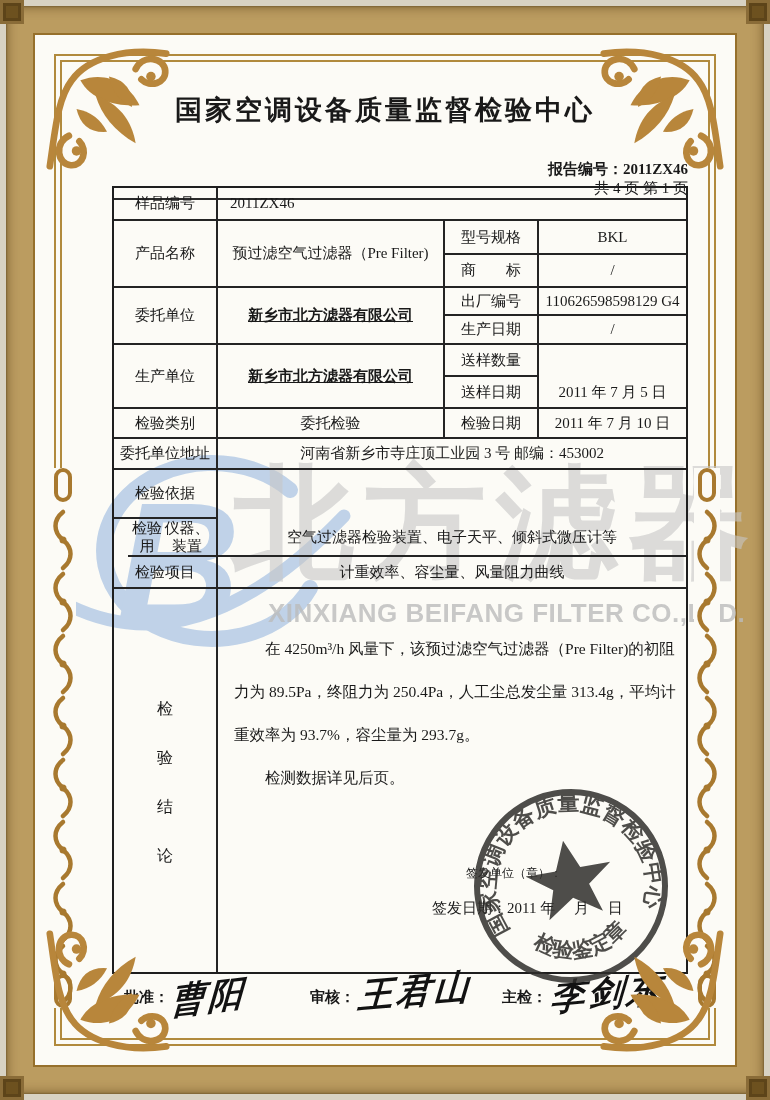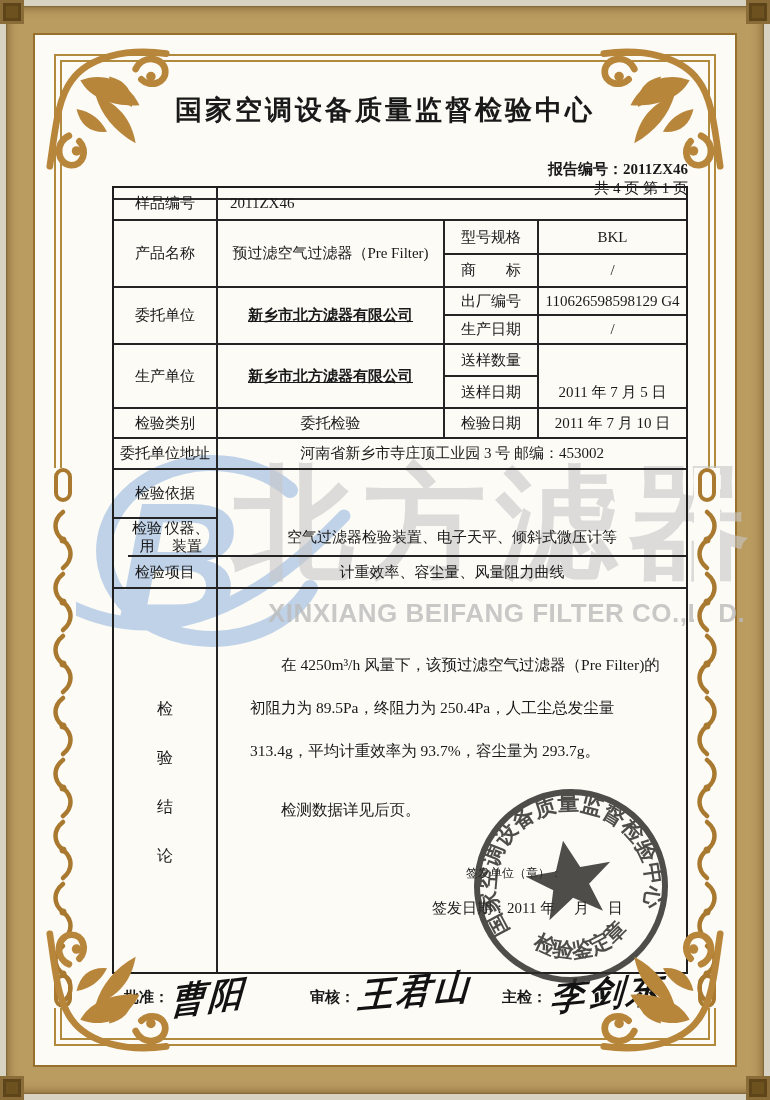--- a/index.html
+++ b/index.html
@@ -71,21 +71,21 @@
   .c.noR{border-right:none;}
   .c.noB{border-bottom:none;}
   .c.left{justify-content:flex-start;padding-left:12px;text-align:left;}
   .c.bold{font-weight:600;text-decoration:underline;}
   .c.small{font-size:12.5px;letter-spacing:-.4px;line-height:20px;padding:0 6px;}
   .c.twoline{line-height:18px;margin-left:14px;}
   .concl-label{flex-direction:column;gap:28px;font-size:16px;padding-top:4px;}
   .concl-cell{position:relative;display:block;}
   .concl-text{position:absolute;left:16px;right:10px;top:38px;
     font-size:15.5px;line-height:43px;text-align:left;}
-  .concl-text p{margin:16px;text-indent:2em;}
+  .concl-text p{margin:0;text-indent:2em;}
   .issue-unit{position:absolute;left:248px;top:276px;font-size:12px;white-space:nowrap;}
   .issue-date{position:absolute;left:214px;top:310px;font-size:15px;white-space:nowrap;}
   .stamp{position:absolute;left:248px;top:192px;width:210px;height:210px;
     z-index:5;color:#2e2d2a;opacity:.84;transform:rotate(-10deg);}
   .sig-row{position:absolute;left:112px;top:976px;width:576px;height:64px;}
   .sig-label{position:absolute;font-size:15px;font-weight:700;top:12px;}
   .sl-1{left:12px;} .sl-2{left:198px;} .sl-3{left:390px;}
   .sig{position:absolute;font-style:italic;font-weight:700;font-size:35px;
     letter-spacing:3px;color:#121212;white-space:nowrap;
     transform:rotate(-5deg) skewX(-8deg);}

